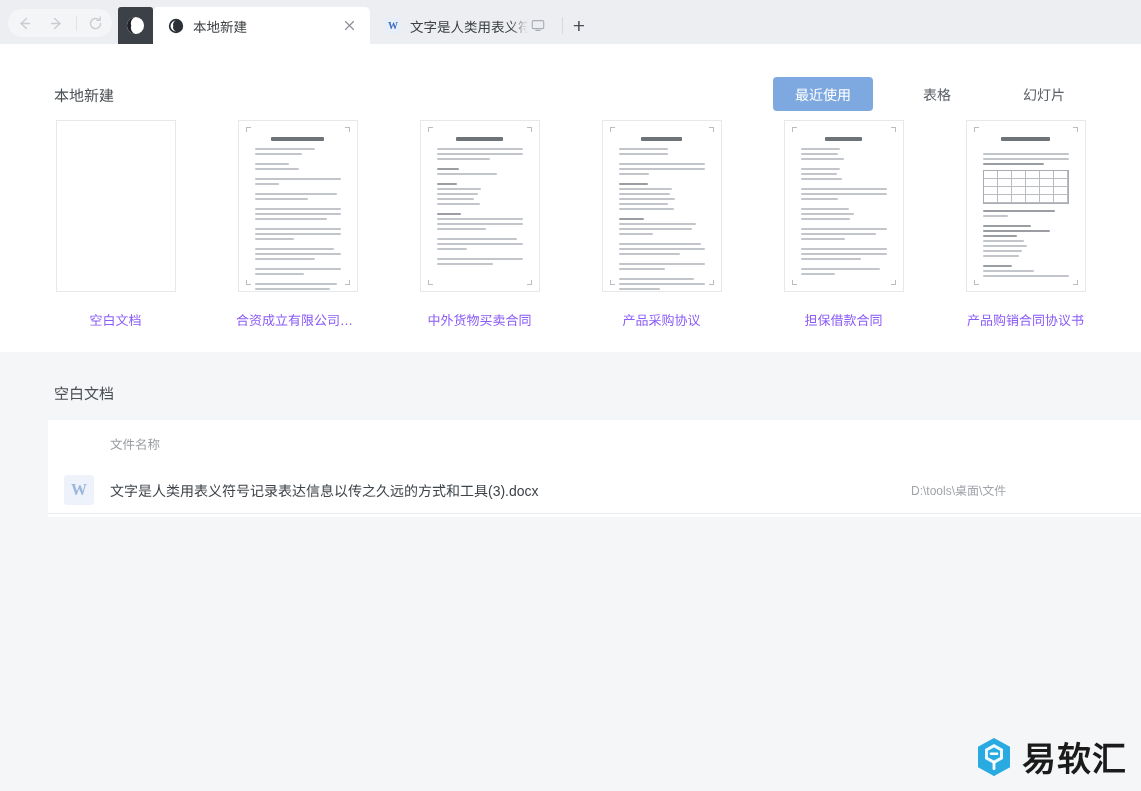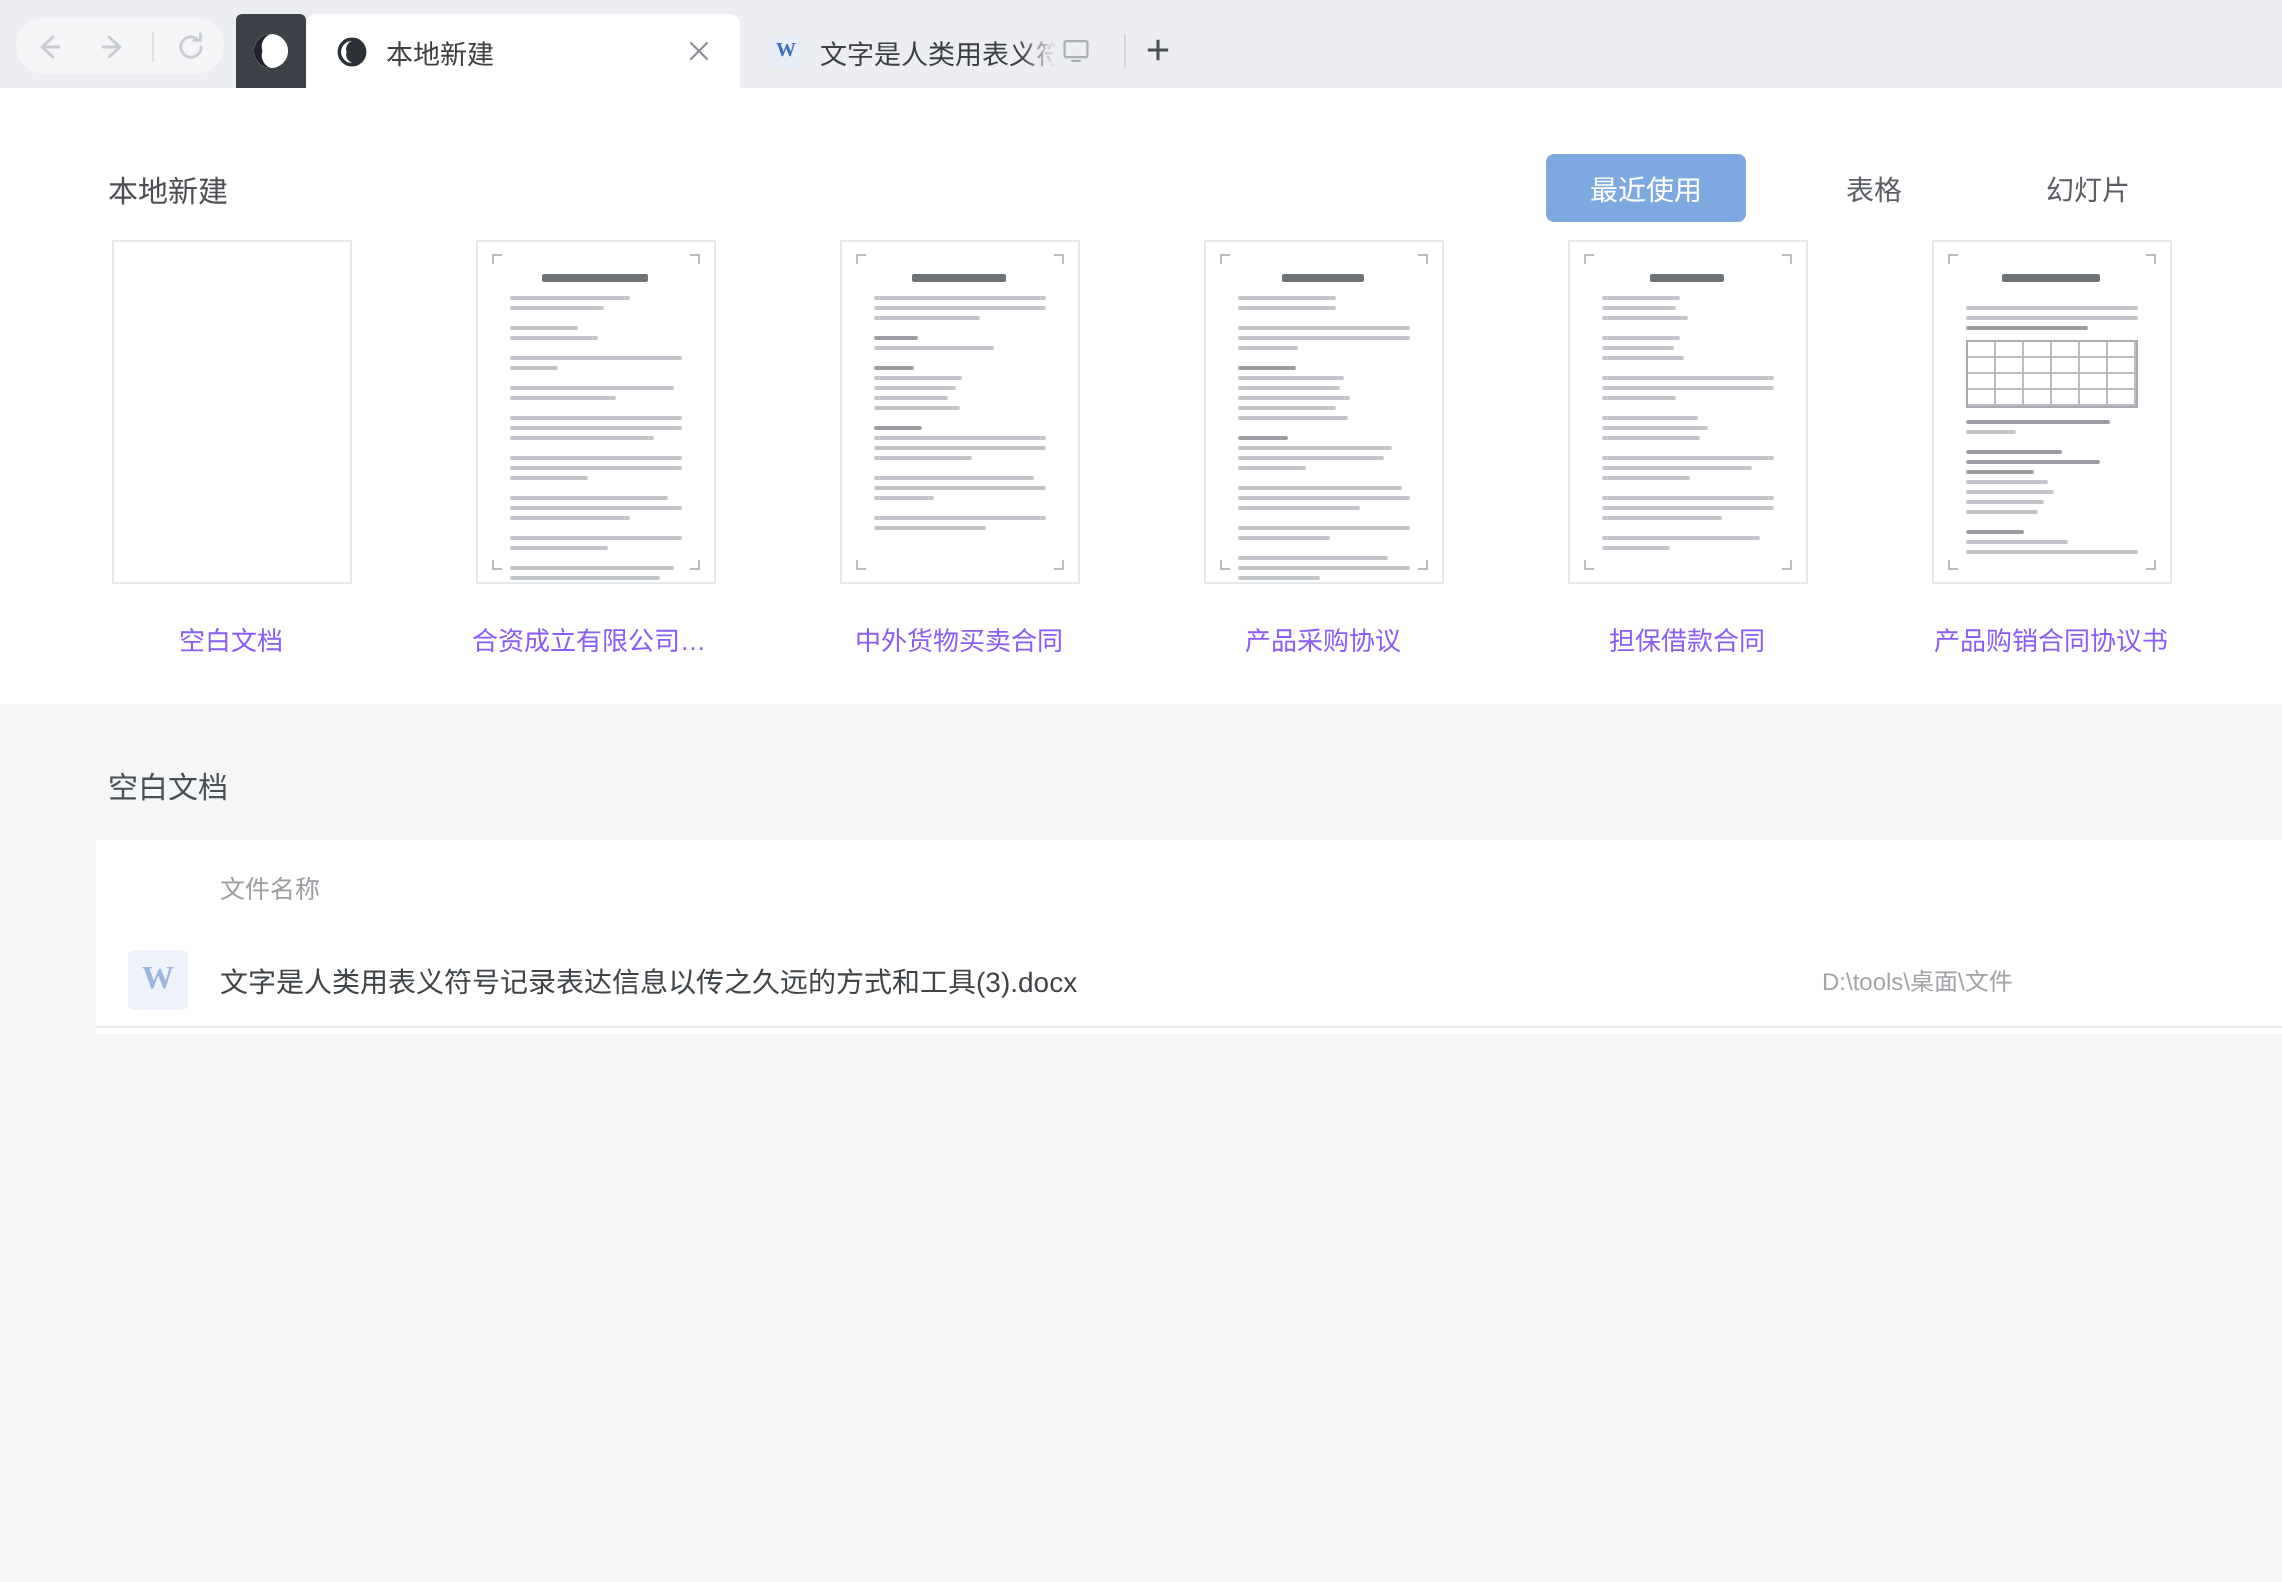--- a/index.html
+++ b/index.html
@@ -645,15 +645,26 @@
 
       <div class="recent-row">
         <div class="row-icon">
           <span class="wbig">W</span>
         </div>
         <div class="row-name">文字是人类用表义符号记录表达信息以传之久远的方式和工具(3).docx</div>
         <div class="row-loc">D:\tools\桌面\文件</div>
       </div>
     </div>
 
+    <div class="watermark">
+      <svg class="wm-logo" viewBox="0 0 36 40">
+        <path d="M18 1 L34 9.8 V30.2 L18 39 L2 30.2 V9.8 Z" fill="#29abe2"></path>
+        <path d="M18 7 L27 12 V22 L18 27 L9 22 V12 Z" fill="#ffffff" opacity="0.92"></path>
+        <path d="M18 10.5 L24 13.8 V20.2 L18 23.5 L12 20.2 V13.8 Z" fill="#29abe2"></path>
+        <rect x="13.6" y="15.6" width="8.8" height="2.3" rx="1.1" fill="#ffffff"></rect>
+        <rect x="16.6" y="24" width="2.8" height="9" rx="1.2" fill="#ffffff"></rect>
+        <path d="M18 39 L11 33 H25 Z" fill="#29abe2"></path>
+      </svg>
+      <span class="wm-text">易软汇</span>
+    </div>
 
   </section>
 </div>
 
 </body></html>

